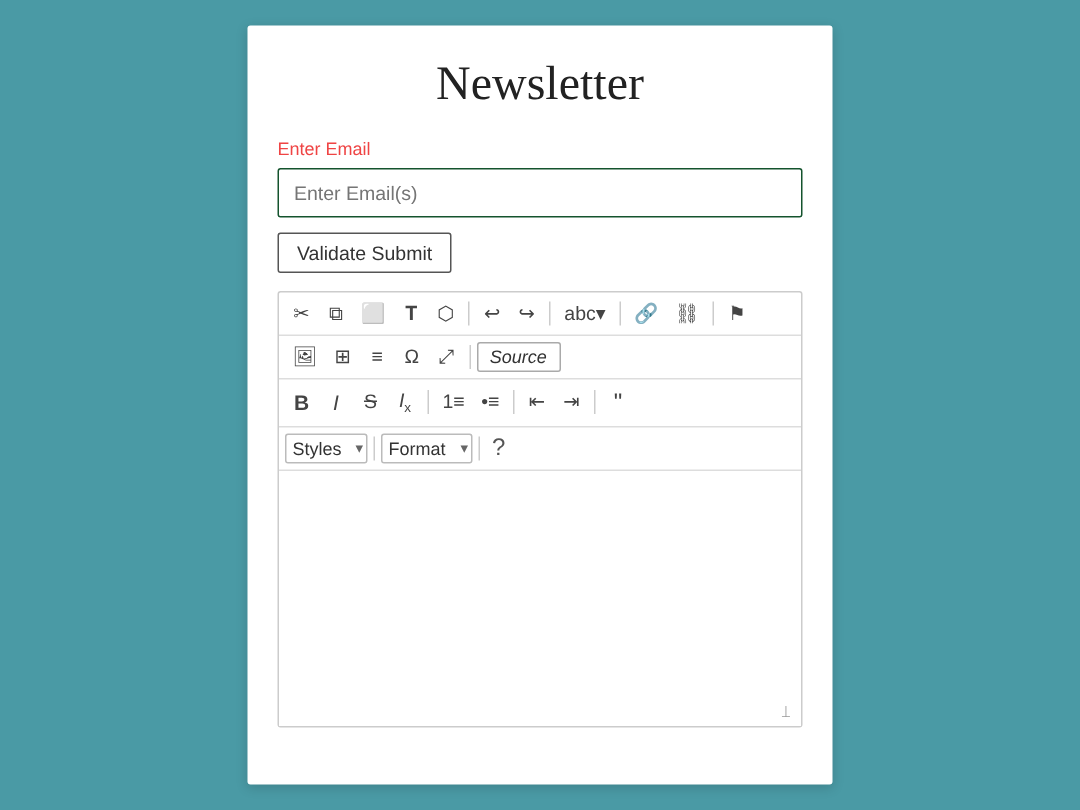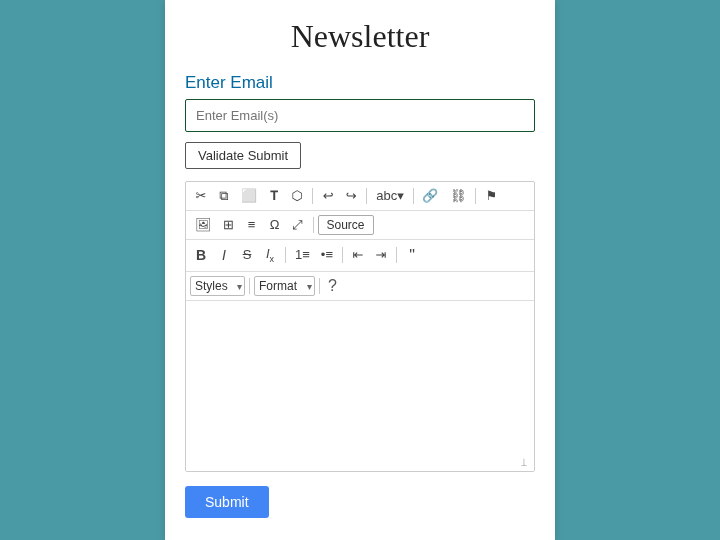--- a/index.html
+++ b/index.html
@@ -22,22 +22,22 @@
     }
     .page-title {
       text-align: center;
       font-size: 32px;
       font-weight: 400;
       font-family: Georgia, serif;
       color: #222;
       margin-bottom: 18px;
     }
     .label {
-      font-size: 17px;
-      color: #0369a1;
+      font-size: 12px;
+      color: #ef4444;
       margin-bottom: 6px;
     }
     .email-input {
       width: 100%;
       padding: 8px 10px;
       border: 1px solid #14532d;
       border-radius: 2px;
       font-size: 13px;
       color: #999;
       outline: none;
@@ -89,20 +89,21 @@
       margin: 0 3px;
     }
     .source-btn {
       background: none;
       border: 1px solid #aaa;
       padding: 2px 8px;
       font-size: 12px;
       cursor: pointer;
       color: #333;
       border-radius: 2px;
+      font-style: italic;
     }
     .tb-bold { font-weight: bold; font-size: 14px; }
     .tb-italic { font-style: italic; font-size: 14px; }
     .tb-strike { text-decoration: line-through; font-size: 13px; }
     .format-select {
       border: 1px solid #bbb;
       background: #fff;
       padding: 2px 16px 2px 4px;
       font-size: 12px;
       cursor: pointer;
@@ -241,14 +242,13 @@
       <div class="tb-sep"></div>
       <button class="help-btn" title="Help">?</button>
     </div>
 
     <div class="editor-body">
       <textarea style=""></textarea>
       <div class="resize-handle">⟘</div>
     </div>
   </div>
   
-  <button class="submit-btn">Submit</button>
 </div>
 
 </body></html>

